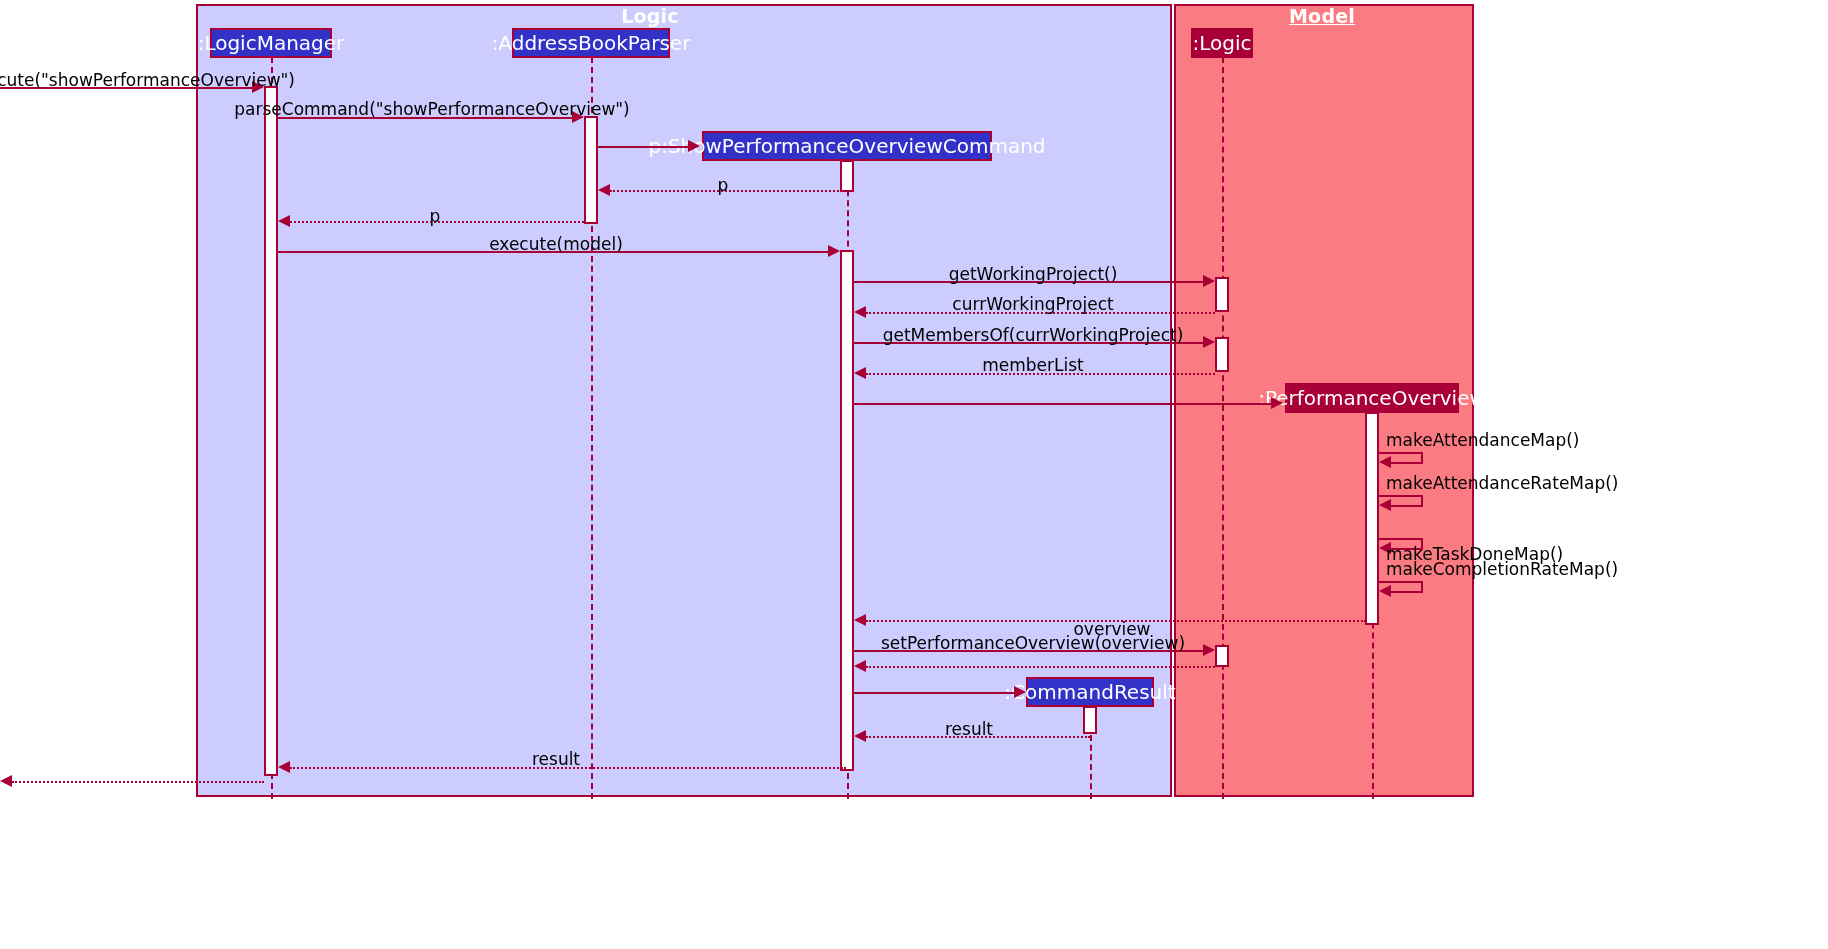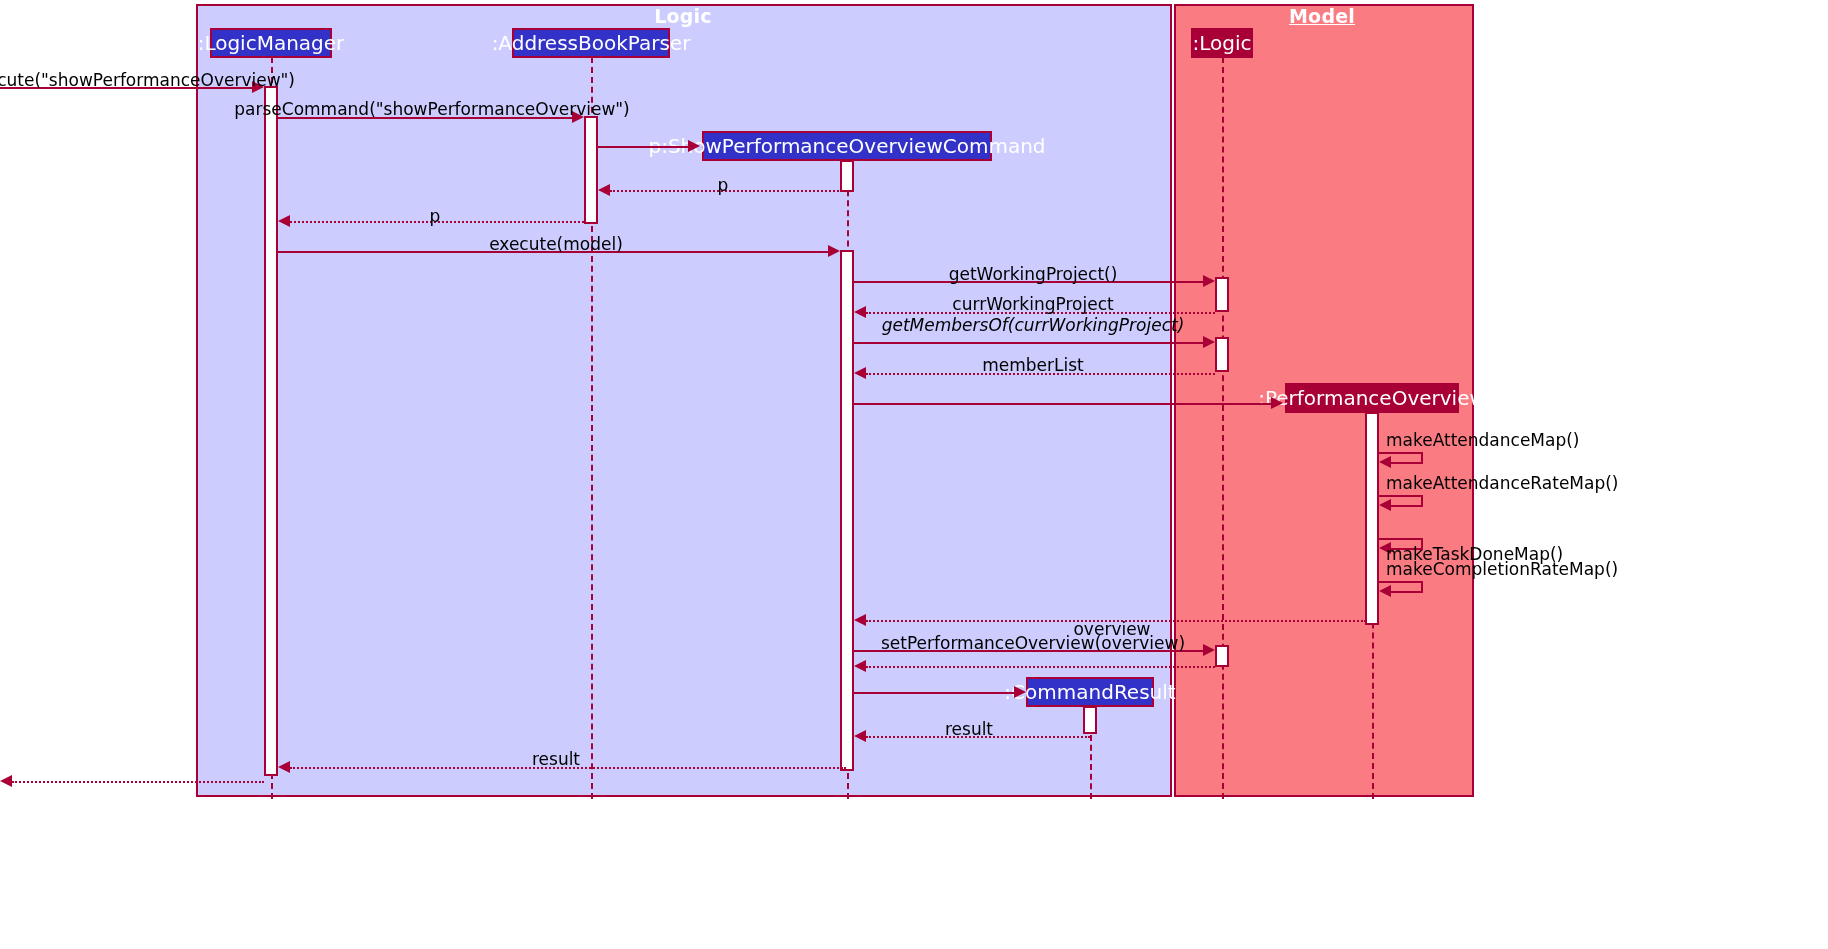--- a/index.html
+++ b/index.html
@@ -36,21 +36,21 @@
   .self-right{position:absolute;width:0;border-left:2px solid #A80036;}
   .self-bot{position:absolute;height:0;border-top:2px solid #A80036;}
   .self-label{position:absolute;font-size:17px;color:#000000;white-space:nowrap;}
 </style>
 </head>
 <body>
 
 <div id="diagram">
 
   <div class="group" style="left:196px;top:4px;width:976px;height:793px;background:#CCCCFF;border:2px solid #A80036;"></div>
-  <div class="group-title" style="left:683px;top:5px;">Logic</div>
+  <div class="group-title" style="left:650px;top:5px;">Logic</div>
 
   <div class="group" style="left:1174px;top:4px;width:300px;height:793px;background:#FB7B83;border:2px solid #A80036;"></div>
   <div class="group-title" style="left:1322px;top:5px;text-decoration:underline;">Model</div>
 
   <div class="lifeline" style="left:271px;top:57px;height:742px;"></div>
   <div class="lifeline" style="left:591px;top:57px;height:742px;"></div>
   <div class="lifeline" style="left:847px;top:160px;height:639px;"></div>
   <div class="lifeline" style="left:1090px;top:706px;height:93px;"></div>
   <div class="lifeline" style="left:1222px;top:57px;height:742px;"></div>
   <div class="lifeline" style="left:1372px;top:412px;height:387px;"></div>
@@ -98,21 +98,21 @@
   <div class="msg-line" style="left:854px;top:281px;width:349px;"></div>
   <div class="arrow right" style="left:1203px;top:275px;"></div>
   <div class="msg-label" style="left:1033px;top:264px;">getWorkingProject()</div>
 
   <div class="msg-line dotted" style="left:866px;top:312px;width:349px;"></div>
   <div class="arrow left" style="left:854px;top:306px;"></div>
   <div class="msg-label" style="left:1033px;top:294px;">currWorkingProject</div>
 
   <div class="msg-line" style="left:854px;top:342px;width:349px;"></div>
   <div class="arrow right" style="left:1203px;top:336px;"></div>
-  <div class="msg-label" style="left:1033px;top:315px;font-style:italic;">getMembersOf(currWorkingProject)</div>
+  <div class="msg-label" style="left:1033px;top:325px;">getMembersOf(currWorkingProject)</div>
 
   <div class="msg-line dotted" style="left:866px;top:373px;width:349px;"></div>
   <div class="arrow left" style="left:854px;top:367px;"></div>
   <div class="msg-label" style="left:1033px;top:355px;">memberList</div>
 
   <div class="msg-line" style="left:854px;top:403px;width:417px;"></div>
   <div class="arrow right" style="left:1271px;top:397px;"></div>
 
   <div class="self-top" style="left:1379px;top:452px;width:44px;"></div>
   <div class="self-right" style="left:1421px;top:452px;height:10px;"></div>

